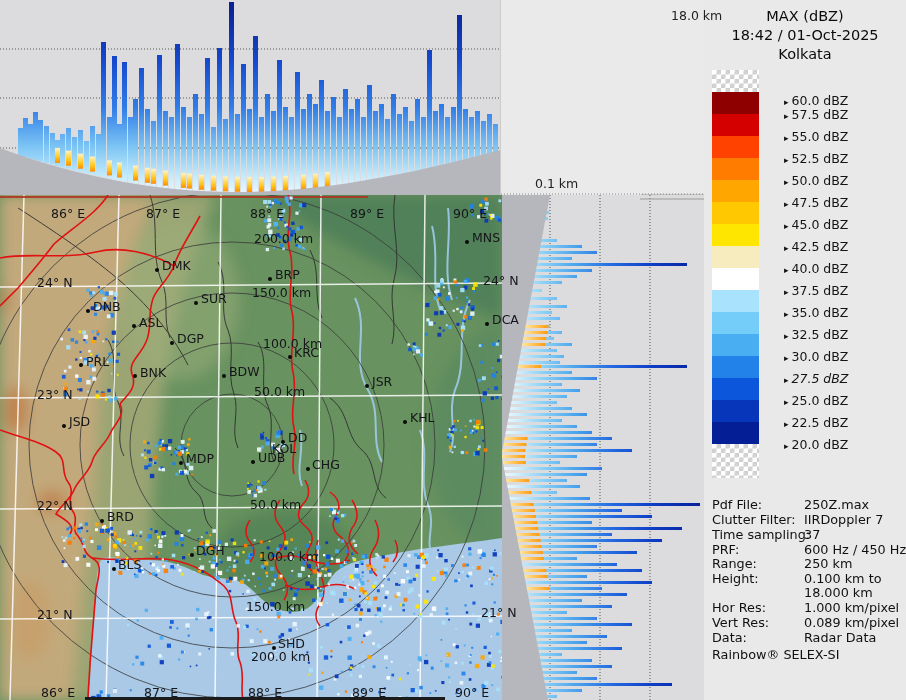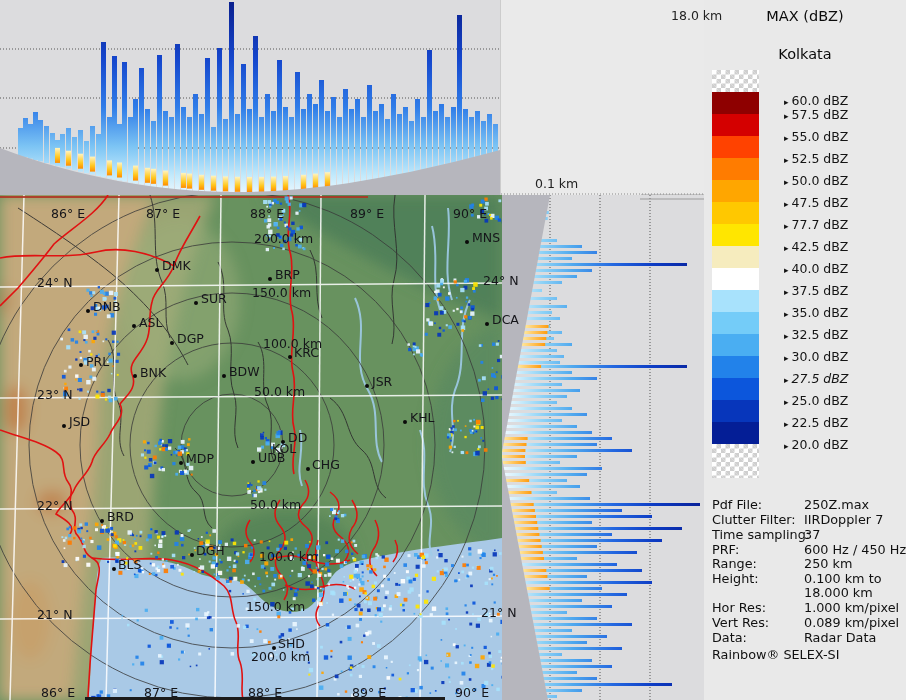--- a/index.html
+++ b/index.html
@@ -1489,20 +1489,21 @@
           <rect x="543.1" y="689" width="38.9" height="3" fill="url(#gh)"></rect>
           <rect x="544.2" y="695" width="12.8" height="3" fill="url(#gh)"></rect>
         </g>
       <path d="M502,195 L550,195 L502,452 Z" fill="#b6b6bd"></path>
       <path d="M502,458 L548,700 L502,700 Z" fill="#b6b6bd"></path>
     </svg>
   </div>
 
   <div id="legend">
     <div class="tline" style="top:8px">MAX (dBZ)</div>
+    <div class="tline" style="top:27px">18:42 / 01-Oct-2025</div>
     <div class="tline" style="top:46px">Kolkata</div>
     <div id="scale-blocks">
         <div class="sblock checker" style="height: 22px;"></div>
         <div class="sblock" style="background: rgb(142, 0, 0); height: 22px;"></div>
         <div class="sblock" style="background: rgb(212, 0, 0); height: 22px;"></div>
         <div class="sblock" style="background: rgb(255, 66, 0); height: 22px;"></div>
         <div class="sblock" style="background: rgb(255, 124, 0); height: 22px;"></div>
         <div class="sblock" style="background: rgb(255, 166, 0); height: 22px;"></div>
         <div class="sblock" style="background: rgb(255, 200, 0); height: 22px;"></div>
         <div class="sblock" style="background: rgb(255, 230, 0); height: 22px;"></div>
@@ -1517,21 +1518,21 @@
         <div class="sblock" style="background: rgb(4, 30, 150); height: 22px;"></div>
         <div class="sblock checker" style="height: 34px;"></div>
       </div>
     <div id="scale-labels">
         <div class="scale-label" style="top: 92px; margin-top: 8px;"><span class="arr">▸</span><span>60.0 dBZ</span></div>
         <div class="scale-label" style="top: 114px;"><span class="arr">▸</span><span>57.5 dBZ</span></div>
         <div class="scale-label" style="top: 136px;"><span class="arr">▸</span><span>55.0 dBZ</span></div>
         <div class="scale-label" style="top: 158px;"><span class="arr">▸</span><span>52.5 dBZ</span></div>
         <div class="scale-label" style="top: 180px;"><span class="arr">▸</span><span>50.0 dBZ</span></div>
         <div class="scale-label" style="top: 202px;"><span class="arr">▸</span><span>47.5 dBZ</span></div>
-        <div class="scale-label" style="top: 224px;"><span class="arr">▸</span><span>77.7 dBZ</span></div>
+        <div class="scale-label" style="top: 224px;"><span class="arr">▸</span><span>45.0 dBZ</span></div>
         <div class="scale-label" style="top: 246px;"><span class="arr">▸</span><span>42.5 dBZ</span></div>
         <div class="scale-label" style="top: 268px;"><span class="arr">▸</span><span>40.0 dBZ</span></div>
         <div class="scale-label" style="top: 290px;"><span class="arr">▸</span><span>37.5 dBZ</span></div>
         <div class="scale-label" style="top: 312px; text-align: center;"><span class="arr">▸</span><span>35.0 dBZ</span></div>
         <div class="scale-label" style="top: 334px;"><span class="arr">▸</span><span>32.5 dBZ</span></div>
         <div class="scale-label" style="top: 356px;"><span class="arr">▸</span><span>30.0 dBZ</span></div>
         <div class="scale-label" style="top: 378px; font-style: italic;"><span class="arr">▸</span><span>27.5 dBZ</span></div>
         <div class="scale-label" style="top: 400px;"><span class="arr">▸</span><span>25.0 dBZ</span></div>
         <div class="scale-label" style="top: 422px;"><span class="arr">▸</span><span>22.5 dBZ</span></div>
         <div class="scale-label" style="top: 444px;"><span class="arr">▸</span><span>20.0 dBZ</span></div>

